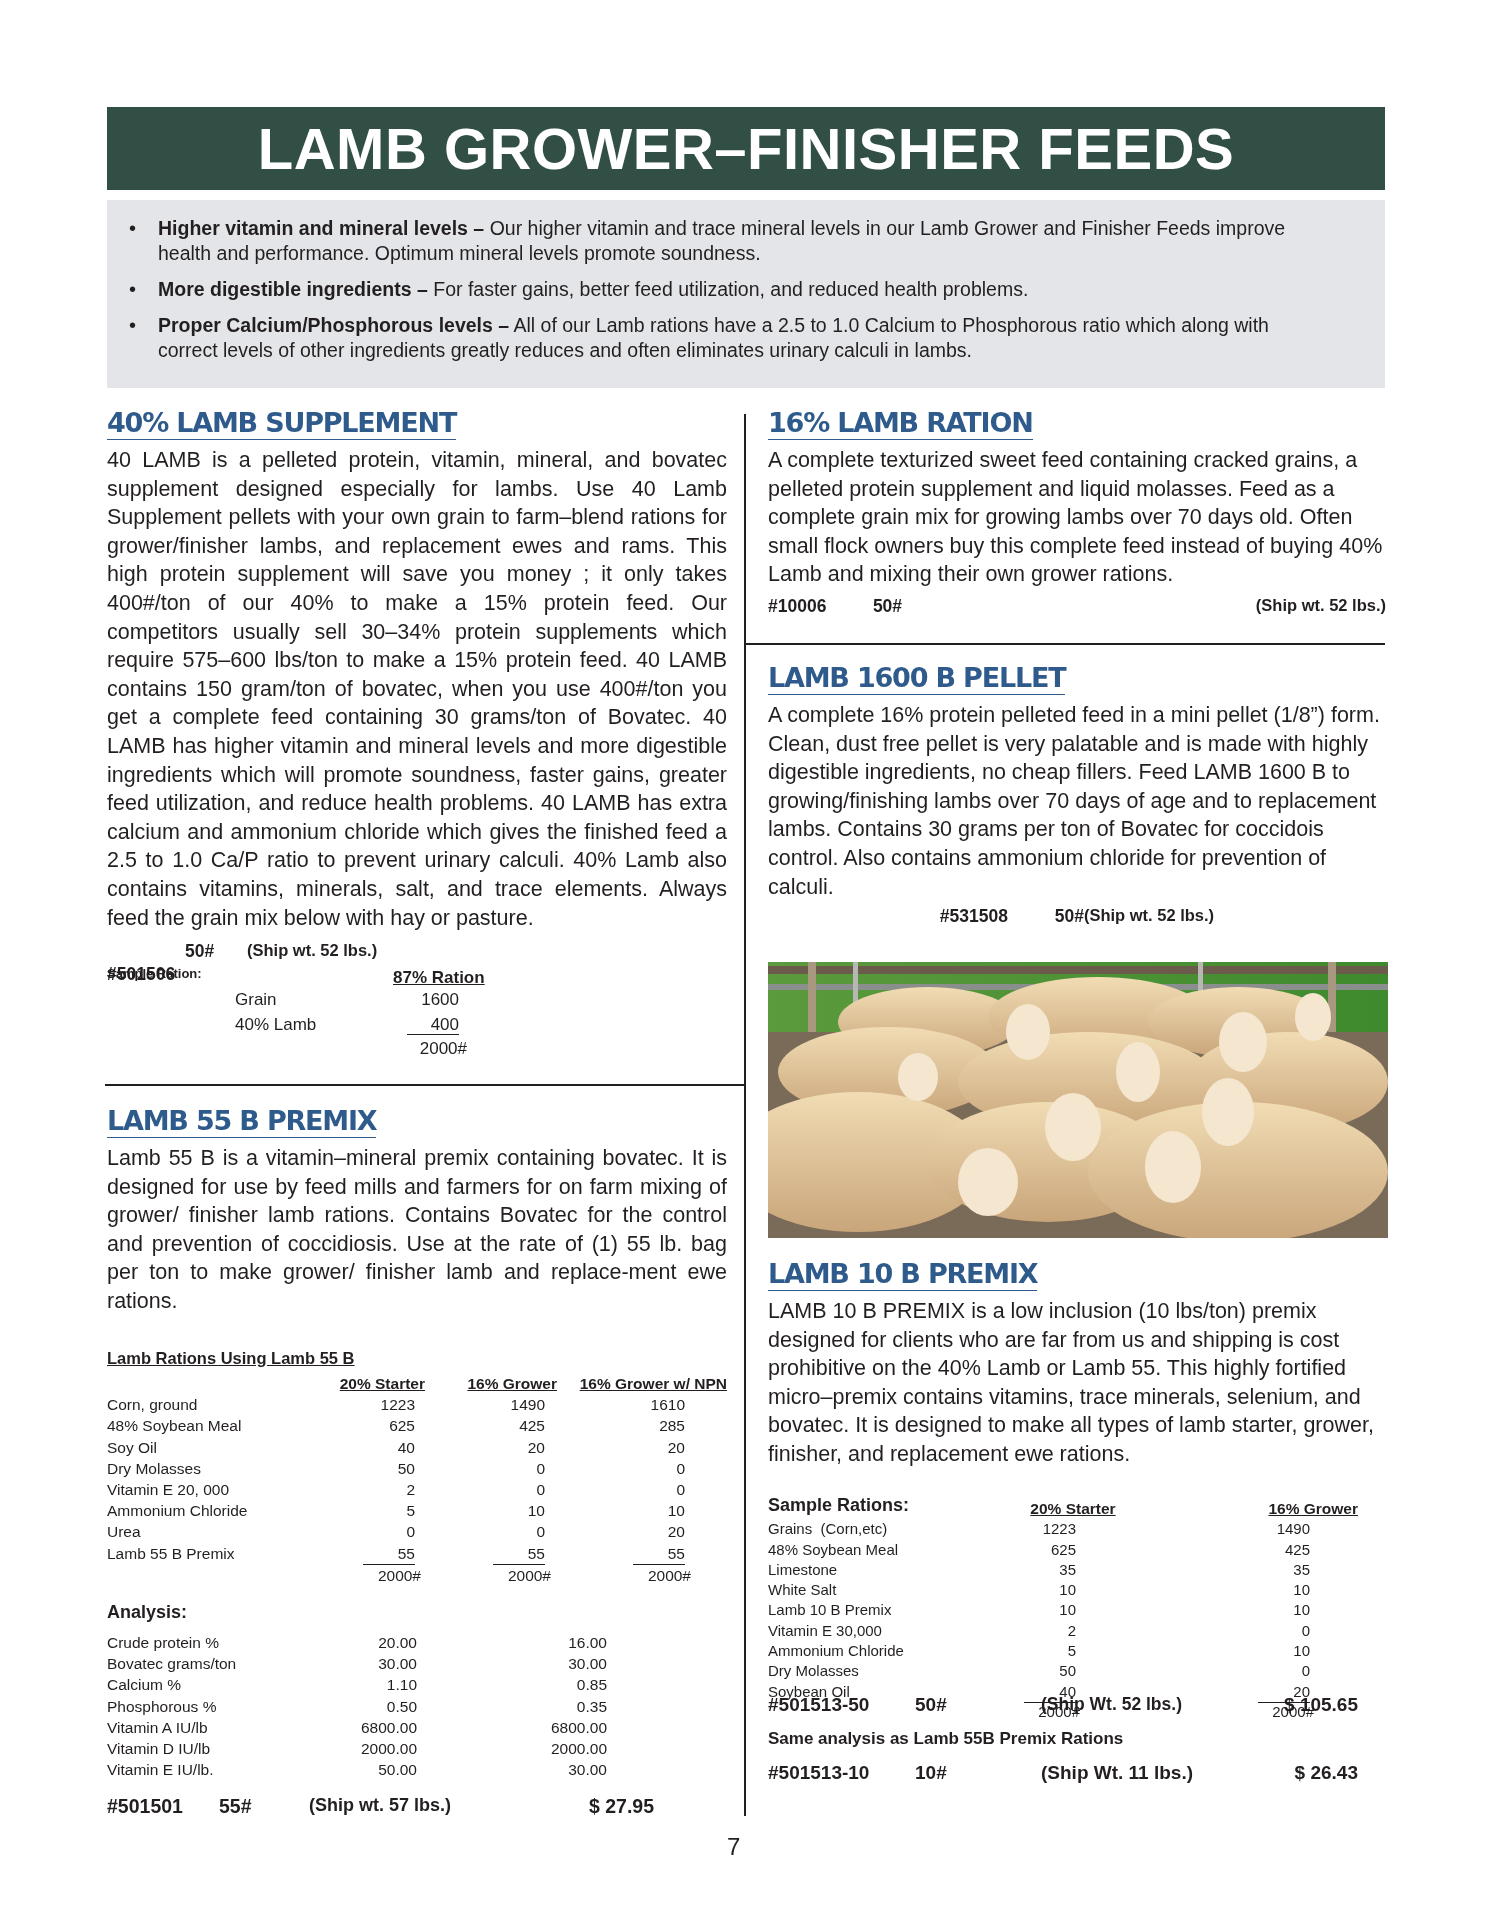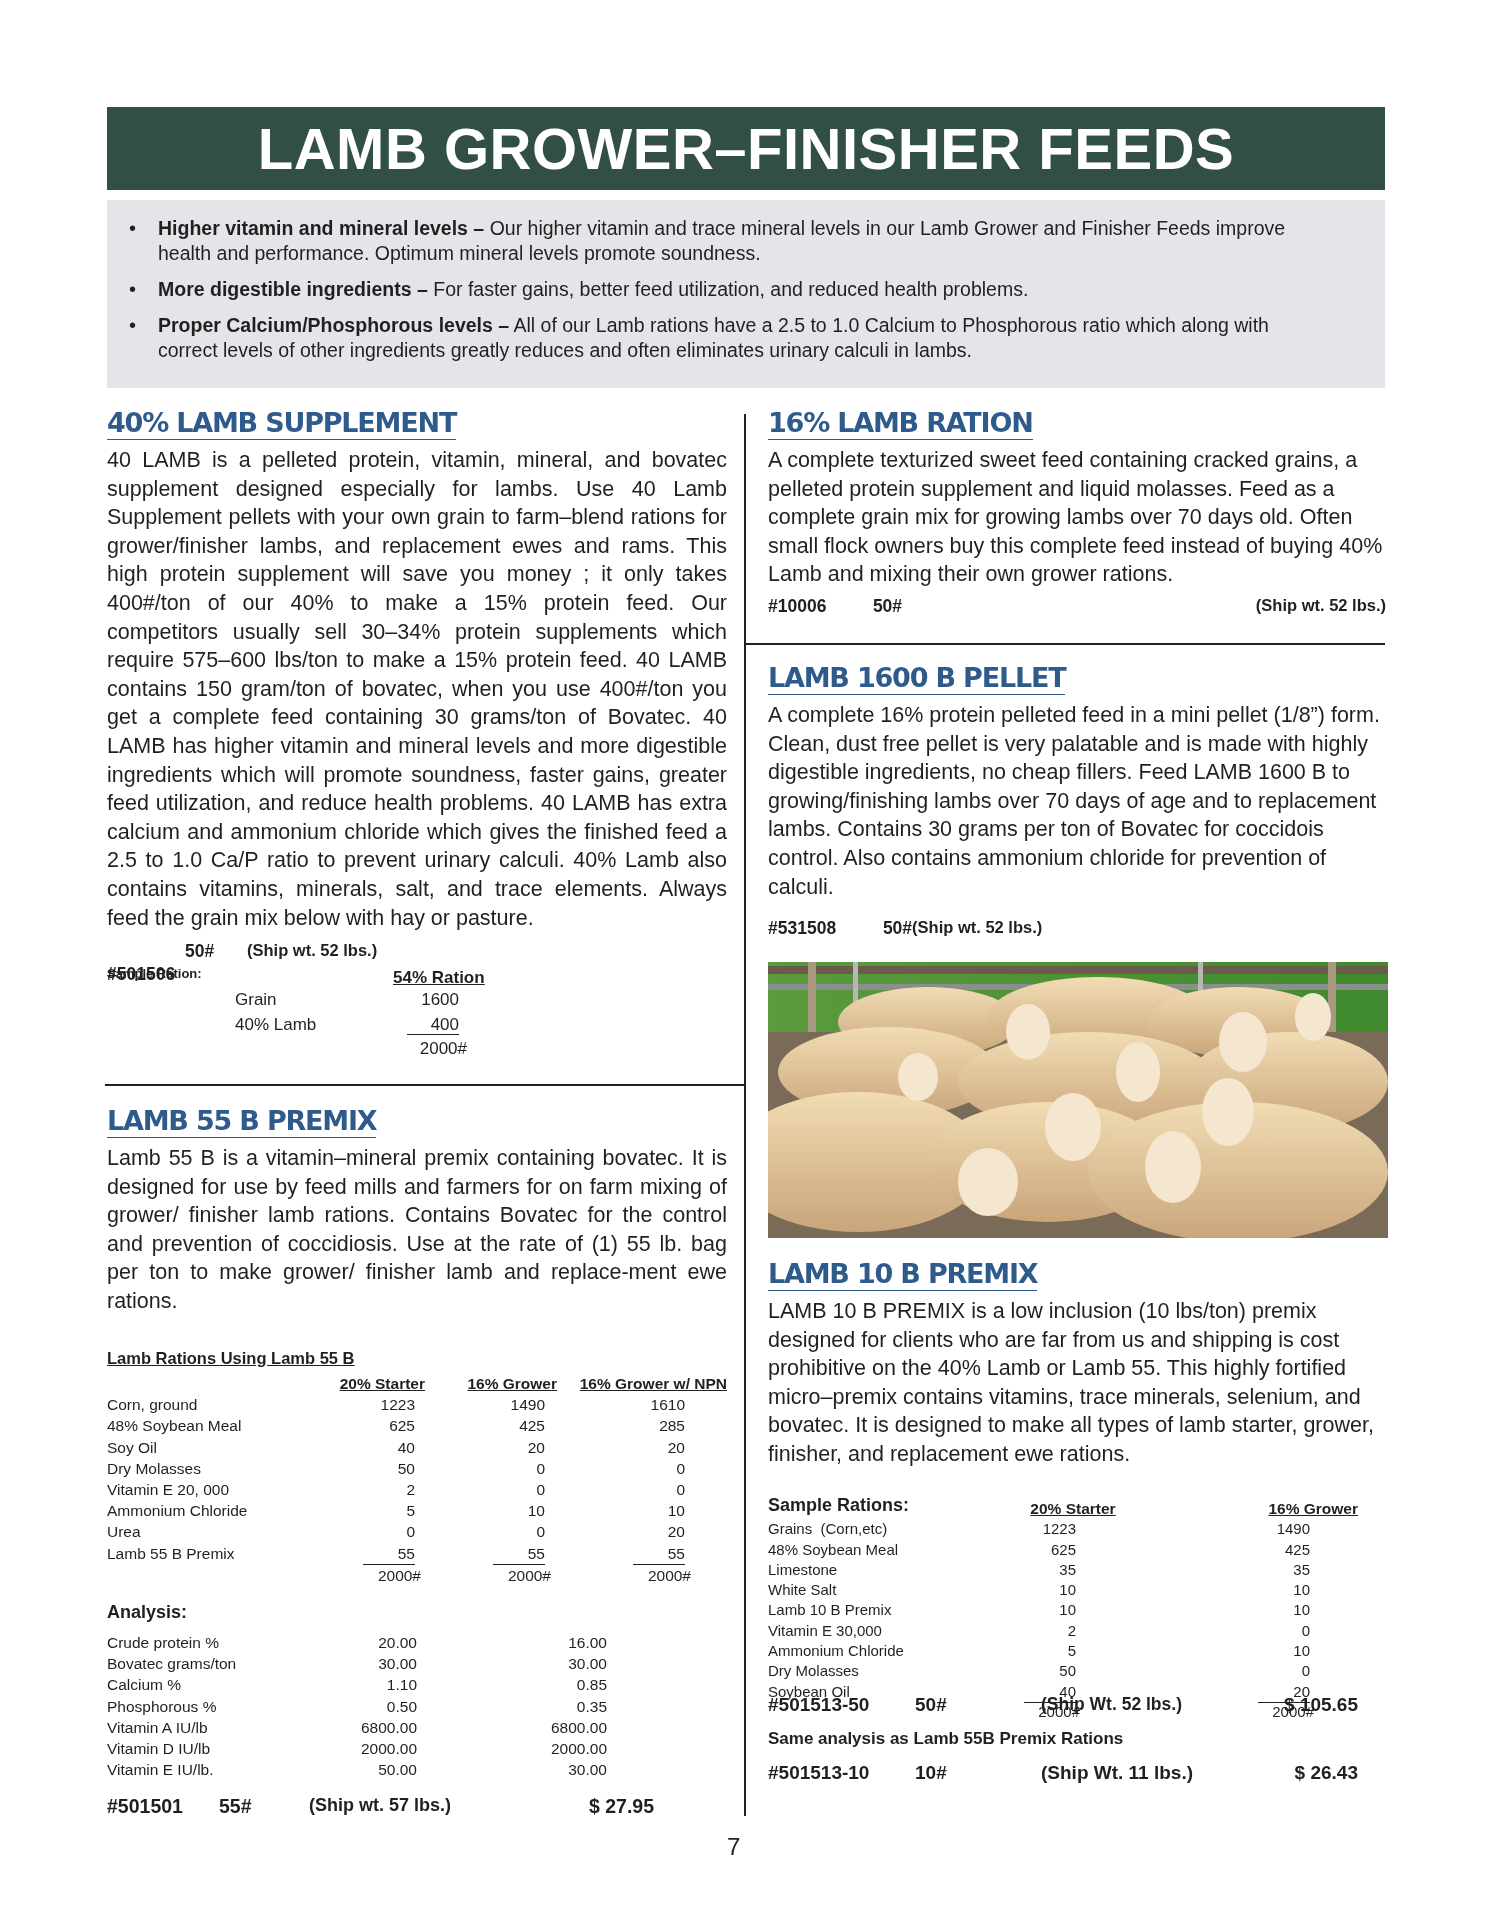--- a/index.html
+++ b/index.html
@@ -67,21 +67,21 @@
   <p class="body-txt" style="margin-top:6px;">40 LAMB is a pelleted protein, vitamin, mineral, and bovatec supplement designed especially for lambs. Use 40 Lamb Supplement pellets with your own grain to farm–blend rations for grower/finisher lambs, and replacement ewes and rams. This high protein supplement will save you money ; it only takes 400#/ton of our 40% to make a 15% protein feed. Our competitors usually sell 30–34% protein supplements which require 575–600 lbs/ton to make a 15% protein feed. 40 LAMB contains 150 gram/ton of bovatec, when you use 400#/ton you get a complete feed containing 30 grams/ton of Bovatec. 40 LAMB has higher vitamin and mineral levels and more digestible ingredients which will promote soundness, faster gains, greater feed utilization, and reduce health problems. 40 LAMB has extra calcium and ammonium chloride which gives the finished feed a 2.5 to 1.0 Ca/P ratio to prevent urinary calculi. 40% Lamb also contains vitamins, minerals, salt, and trace elements. Always feed the grain mix below with hay or pasture.</p>
   <div class="sku-line" style="margin-top:9px;">
     <span style="width:78px;margin-top:23px;">#501506</span>
     <span style="width:62px;">50#</span>
     <span style="font-size:16.5px;">(Ship wt. 52 lbs.)</span>
   </div>
 </div>
 
 <div class="abs" style="left:107px; top:966px; width:500px;">
   <div class="abs" style="left:0; top:0; font-size:13px; font-weight:bold;">Sample Ration:</div>
-  <div class="abs" style="left:286px; top:2px; font-size:17px; font-weight:bold; text-decoration:underline;">54% Ration</div>
+  <div class="abs" style="left:286px; top:2px; font-size:17px; font-weight:bold; text-decoration:underline;">87% Ration</div>
   <div class="abs" style="left:128px; top:24px; font-size:17px;">Grain</div>
   <div class="abs" style="left:310px; top:24px; width:42px; text-align:right; font-size:17px;">1600</div>
   <div class="abs" style="left:128px; top:49px; font-size:17px;">40% Lamb</div>
   <div class="abs" style="left:300px; top:49px; width:52px; text-align:right; font-size:17px; border-bottom:1.2px solid #231f20; line-height:19px;">400</div>
   <div class="abs" style="left:300px; top:73px; width:60px; text-align:right; font-size:17px;">2000#</div>
 </div>
 
 <div class="abs" style="left:107px; top:1105px; width:620px;">
   <h2 class="sec-h">LAMB 55 B PREMIX</h2>
   <p class="body-txt" style="margin-top:6px;">Lamb 55 B is a vitamin–mineral premix containing bovatec. It is designed for use by feed mills and farmers for on farm mixing of grower/ finisher lamb rations. Contains Bovatec for the control and prevention of coccidiosis. Use at the rate of (1) 55 lb. bag per ton to make grower/ finisher lamb and replace-ment ewe rations.</p>
@@ -224,21 +224,21 @@
       <span style="width:100px;">#10006</span>
       <span>50#</span>
     </div>
     <span style="font-size:16.5px;">(Ship wt. 52 lbs.)</span>
   </div>
 </div>
 
 <div class="abs" style="left:768px; top:662px; width:618px;">
   <h2 class="sec-h">LAMB 1600 B PELLET</h2>
   <p class="body-txt body-left" style="margin-top:6px;">A complete 16% protein pelleted feed in a mini pellet (1/8”) form. Clean, dust free pellet is very palatable and is made with highly digestible ingredients, no cheap fillers. Feed LAMB 1600 B to growing/finishing lambs over 70 days of age and to replacement lambs. Contains 30 grams per ton of Bovatec for coccidois control. Also contains ammonium chloride for prevention of calculi.</p>
-  <div class="sku-line" style="margin-top:17px; justify-content:flex-start;">
+  <div class="sku-line" style="margin-top:5px; justify-content:center;">
     <div>
       <span style="width:110px;">#531508</span>
       <span>50#</span>
     </div>
     <span style="font-size:16.5px;">(Ship wt. 52 lbs.)</span>
   </div>
 </div>
 
 <div id="photo" class="abs" aria-label="Flock of white-faced lambs in a pen">
   <svg width="620" height="276" viewBox="0 0 620 276">

